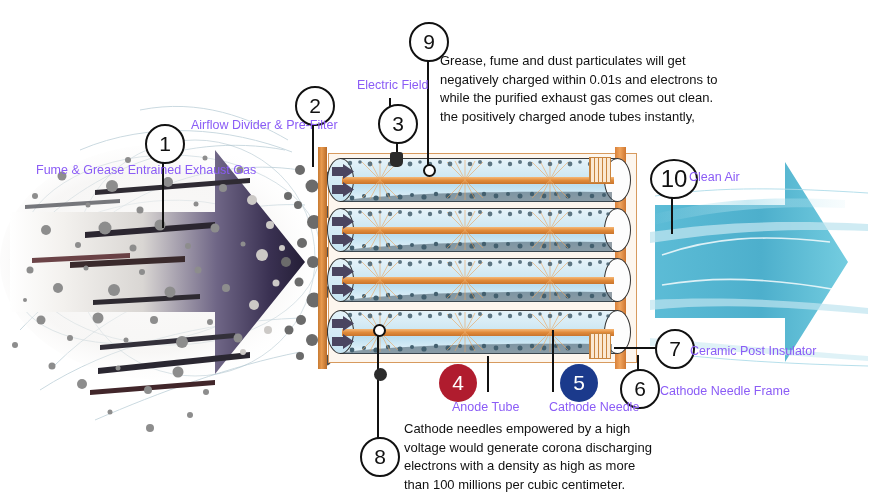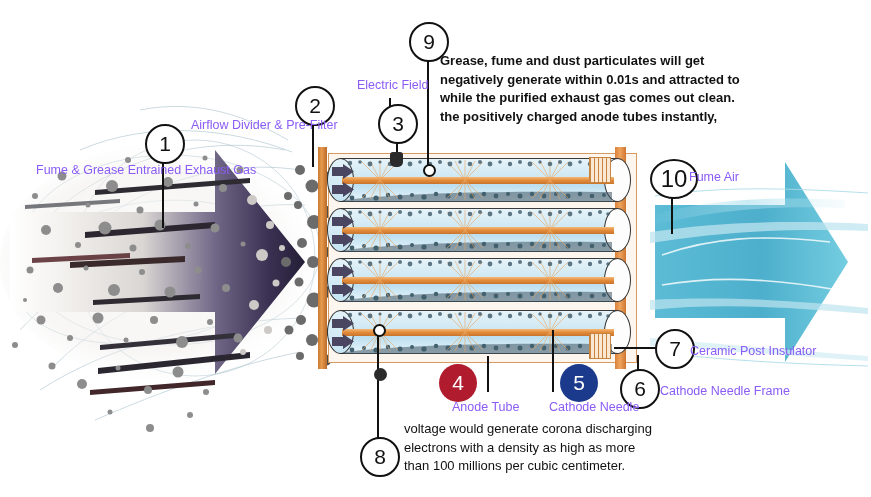--- a/index.html
+++ b/index.html
@@ -743,28 +743,29 @@
   <div class="marker m-sm" style="left:409px;top:22px;">9</div>
   <div class="marker m-wide" style="left:650px;top:159px;">10</div>
 
   <div class="lbl" style="left:191px;top:118px;">Airflow Divider &amp; Pre-Filter</div>
   <div class="lbl" style="left:36px;top:163px;">Fume &amp; Grease Entrained Exhaust Gas</div>
   <div class="lbl" style="left:357px;top:78px;">Electric Field</div>
   <div class="lbl" style="left:452px;top:400px;">Anode Tube</div>
   <div class="lbl" style="left:549px;top:400px;">Cathode Needle</div>
   <div class="lbl" style="left:690px;top:344px;">Ceramic Post Insulator</div>
   <div class="lbl" style="left:660px;top:384px;">Cathode Needle Frame</div>
-  <div class="lbl" style="left:689px;top:170px;">Fume Air</div>
-
-  <div class="para" style="left:440px;top:52px;font-weight:bold;">
+  <div class="lbl" style="left:689px;top:170px;">Clean Air</div>
+
+  <div class="para" style="left:440px;top:52px;">
     <div>Grease, fume and dust particulates will get</div>
-    <div>negatively generate within 0.01s and attracted to</div>
+    <div>negatively charged within 0.01s and electrons to</div>
     <div>while the purified exhaust gas comes out clean.</div>
     <div>the positively charged anode tubes instantly,</div>
   </div>
 
   <div class="para" style="left:404px;top:420px;">
+    <div>Cathode needles empowered by a high</div>
     <div>voltage would generate corona discharging</div>
     <div>electrons with a density as high as more</div>
     <div>than 100 millions per cubic centimeter.</div>
   </div>
 
 </div>
 
 </body></html>

